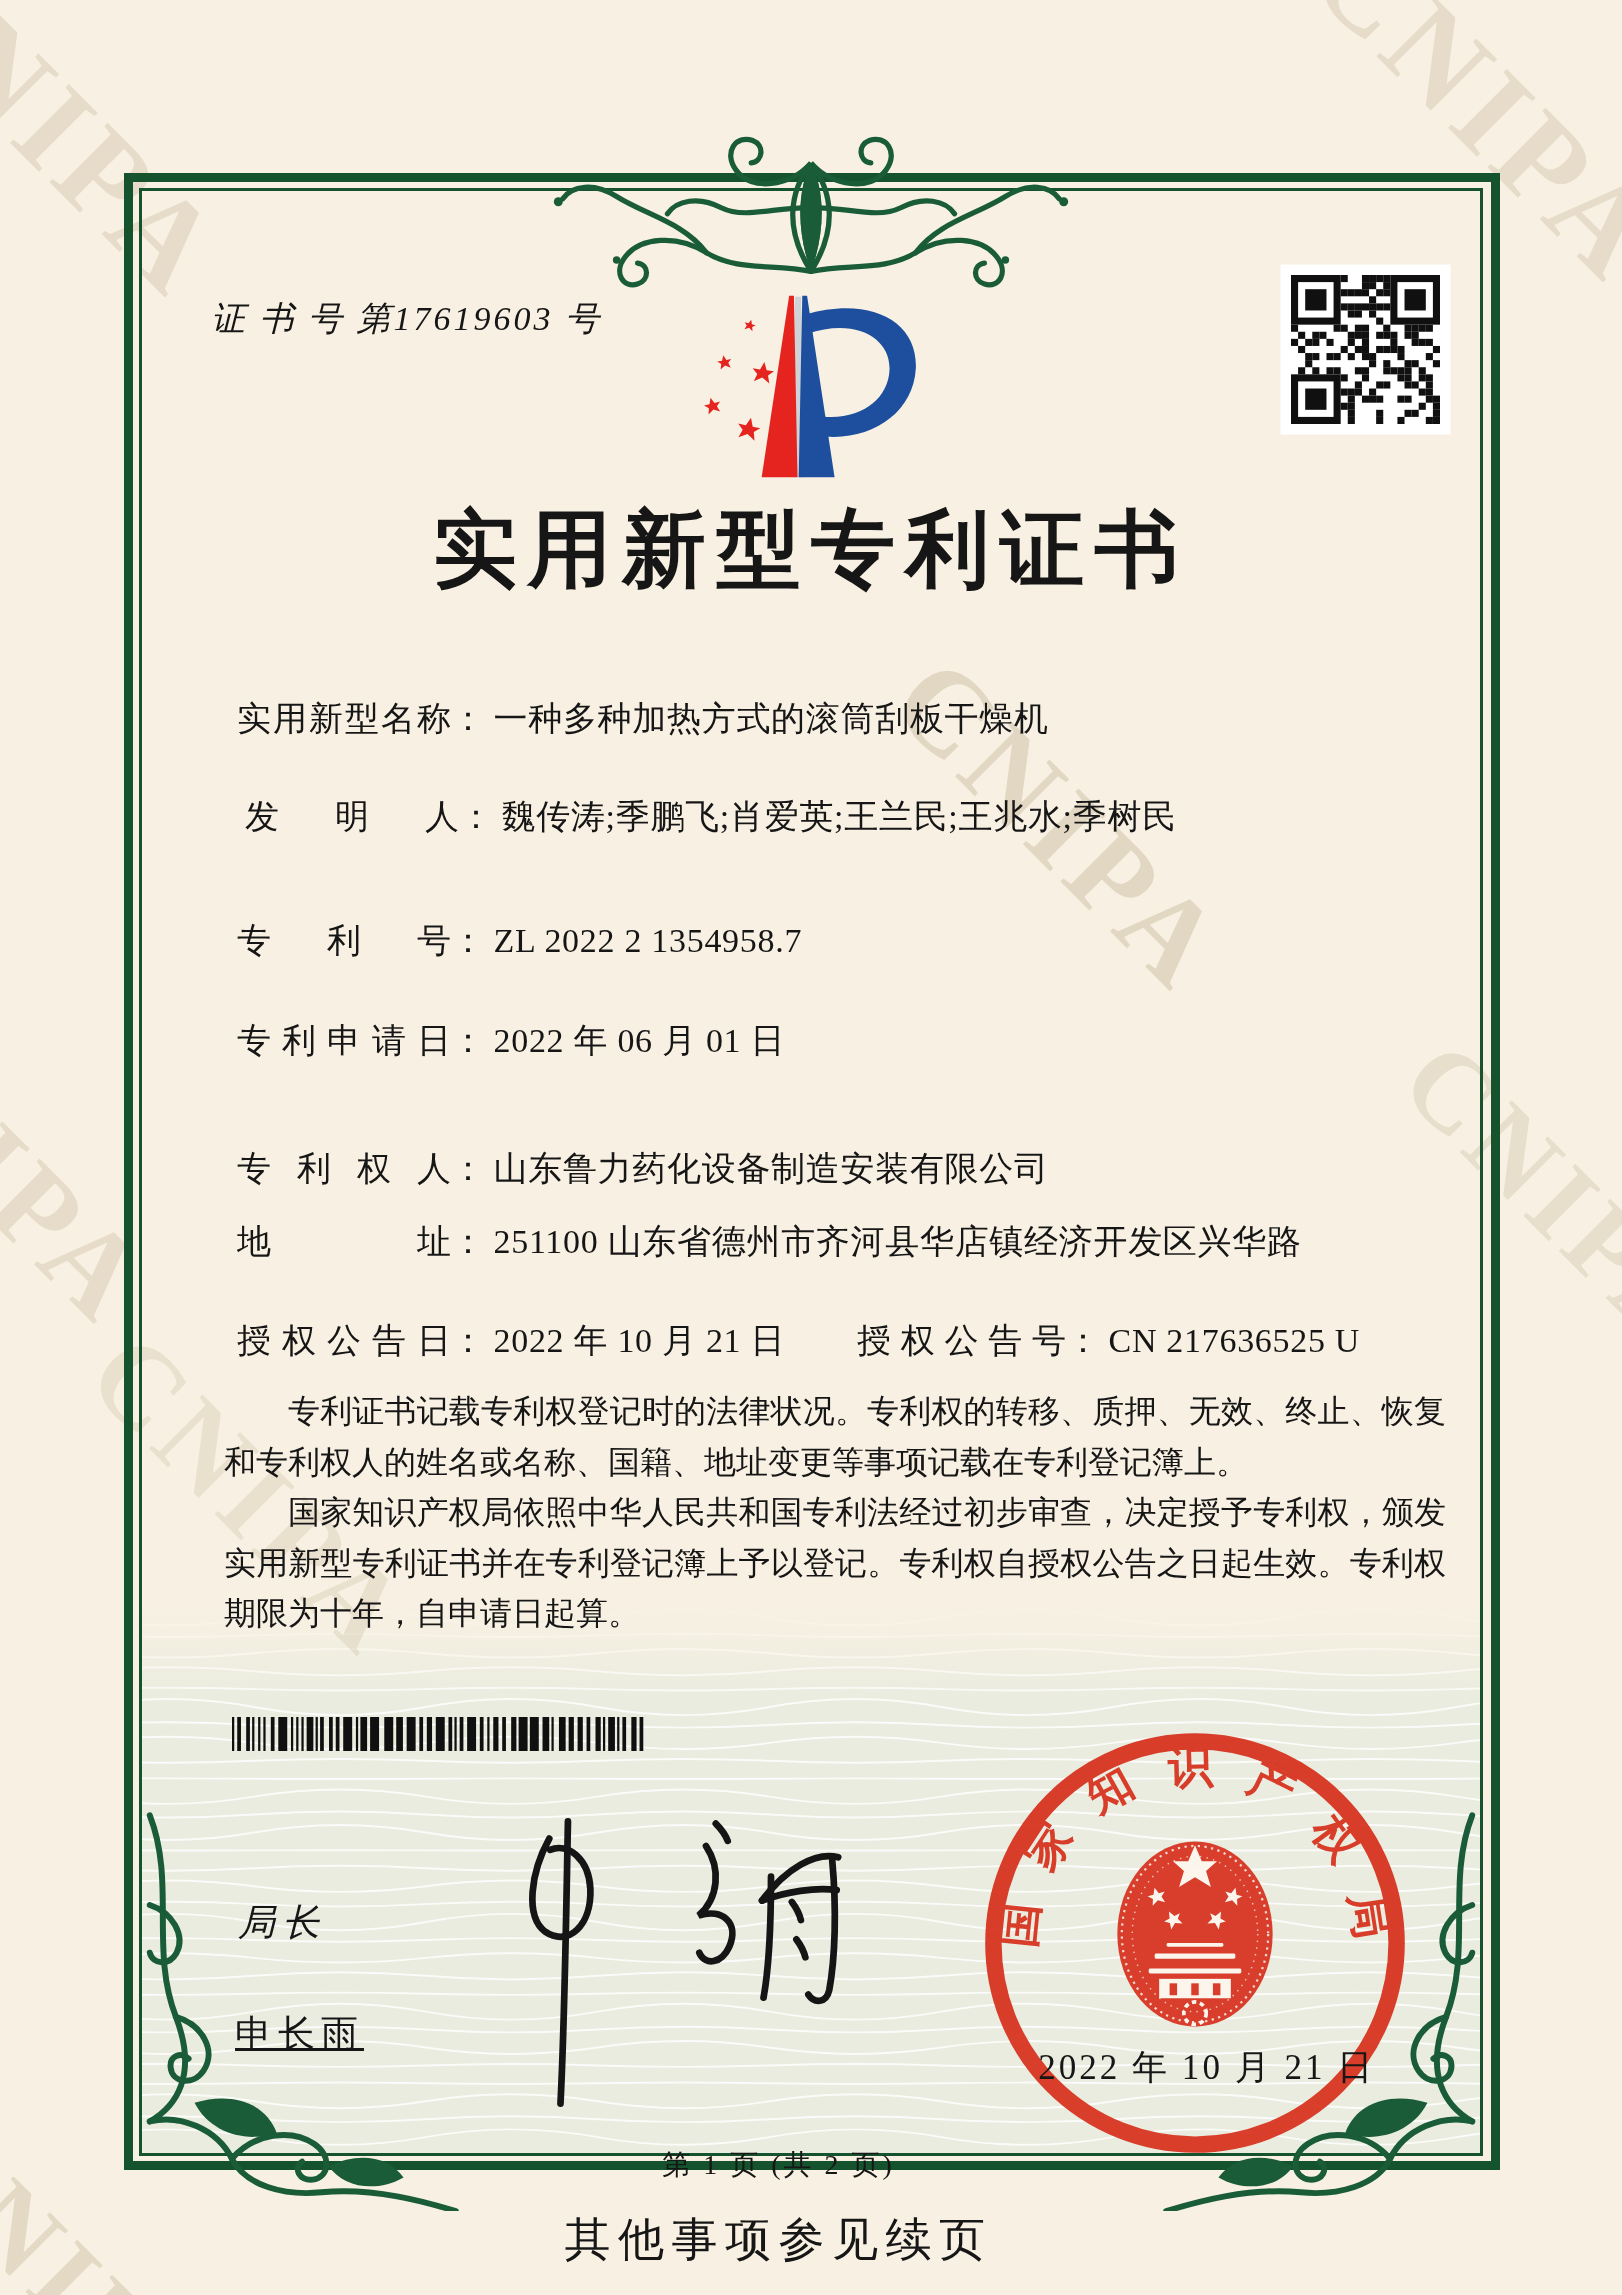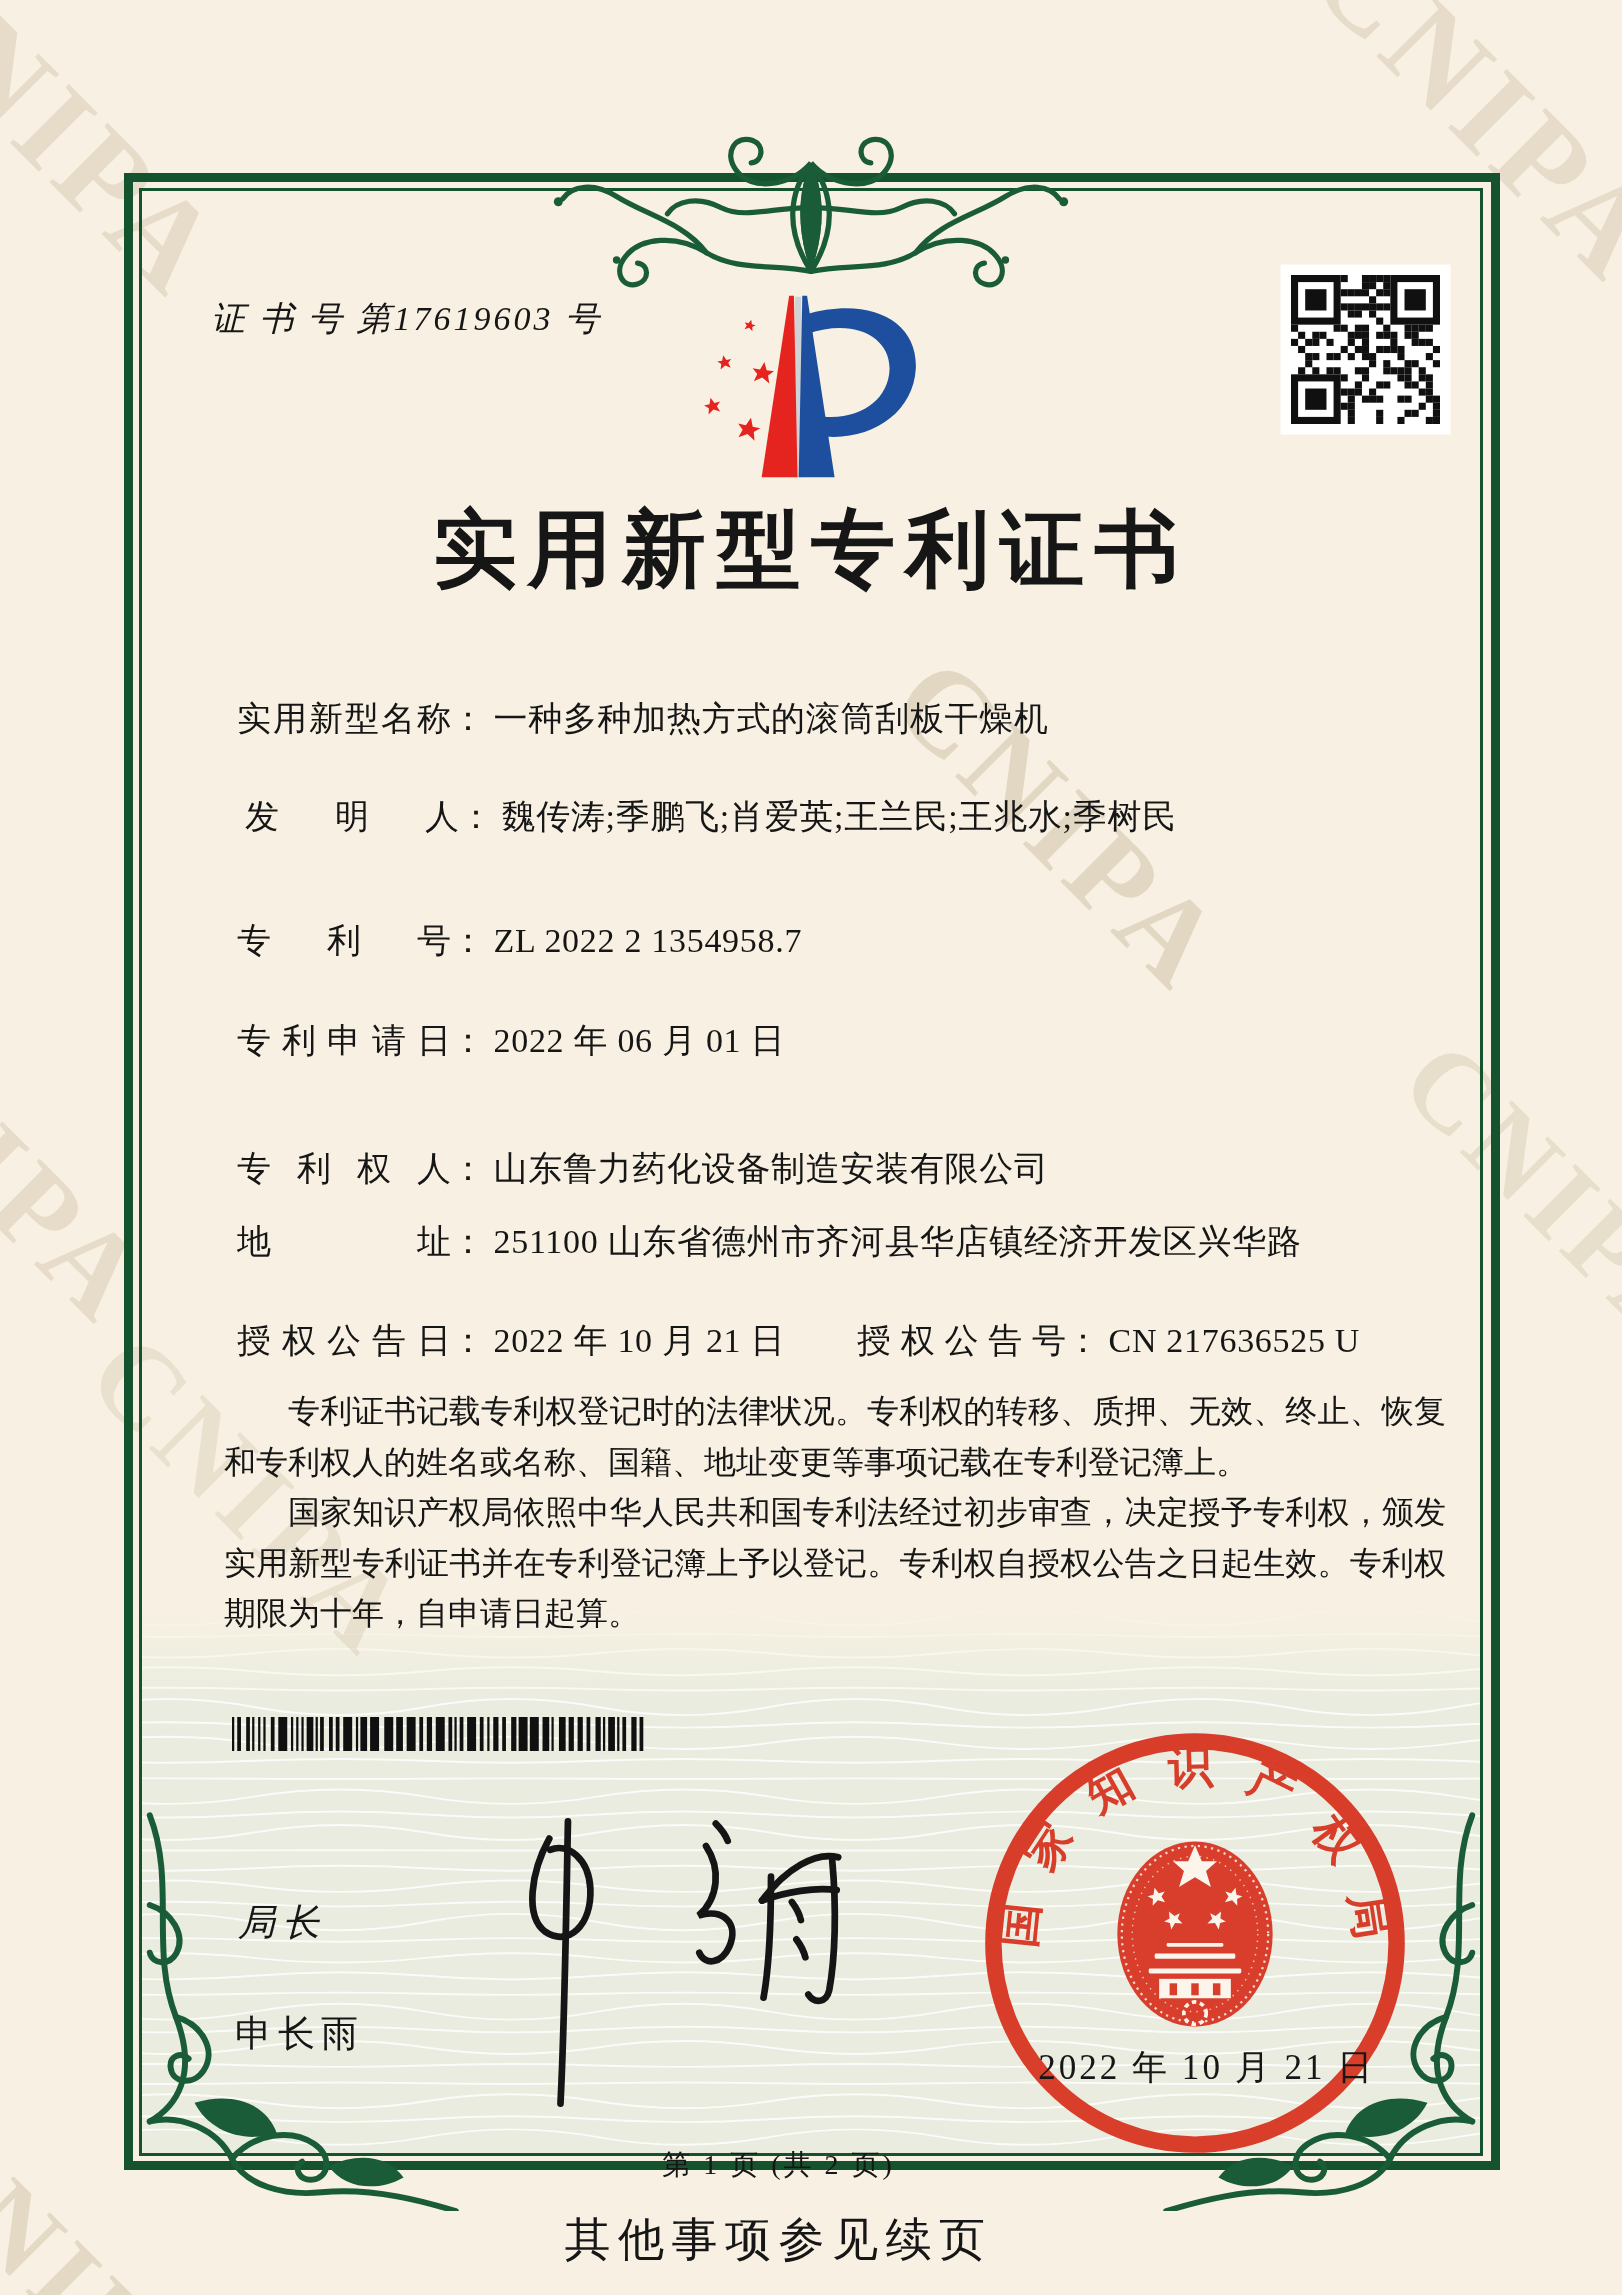--- a/index.html
+++ b/index.html
@@ -43,21 +43,21 @@
   
   .legal { position:absolute; left:224px; top:1386px; width:1222px; font-size:32px;
     line-height:1.58; text-align:justify; }
   .legal p { margin:0; text-indent:2em; }
   
   .barcode { position:absolute; left:232px; top:1717px; width:418px; height:34px; }
   
   .director-label { position:absolute; left:238px; top:1898px; font-size:37px;
     letter-spacing:7.5px; font-weight:500;font-style:italic; }
   .director-name { position:absolute; left:235px; top:2009px; font-size:37px;
-    letter-spacing:6px; font-weight:500; }
+    letter-spacing:6px; font-weight:500;text-decoration:underline; }
   .autograph { position:absolute; left:478px; top:1805px; width:374px; height:321px; }
   
   .seal { position:absolute; left:971px; top:1719px; width:448px; height:448px; overflow:visible; }
   
   .pagenum { position:absolute; left:0; top:2098px; width:1557px; text-align:center;
     font-size:28px; letter-spacing:3px;margin-top:48px; }
   .continuation { position:absolute; left:0; top:2209px; width:1557px; text-align:center;
     font-size:46px; letter-spacing:7.5px; }
 </style>
 </head>

